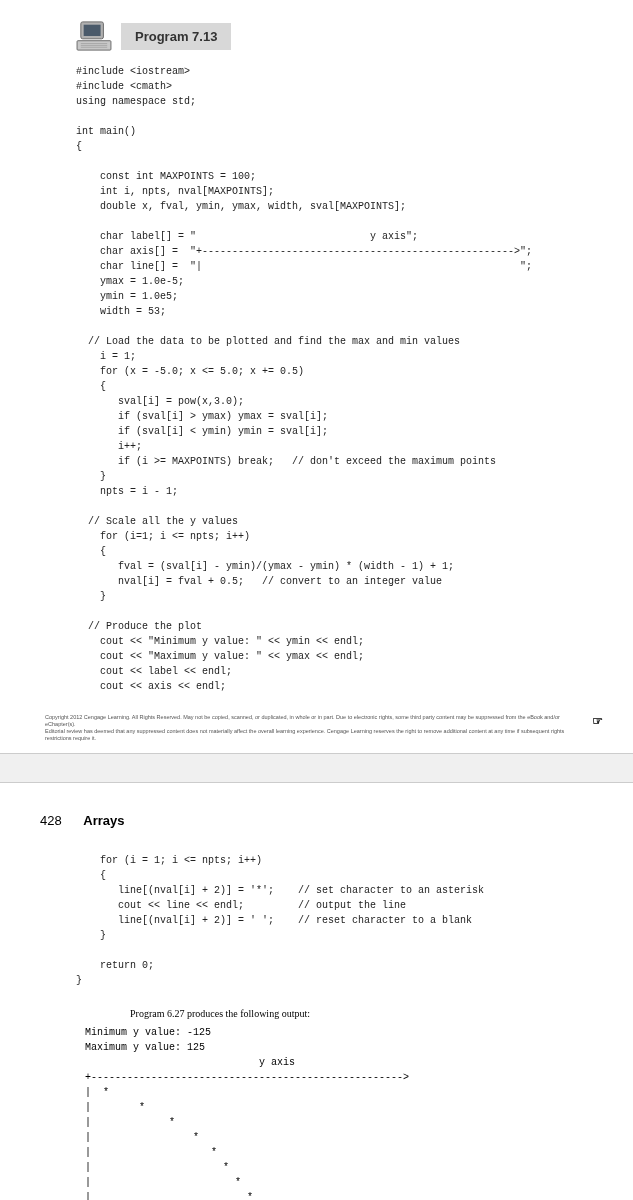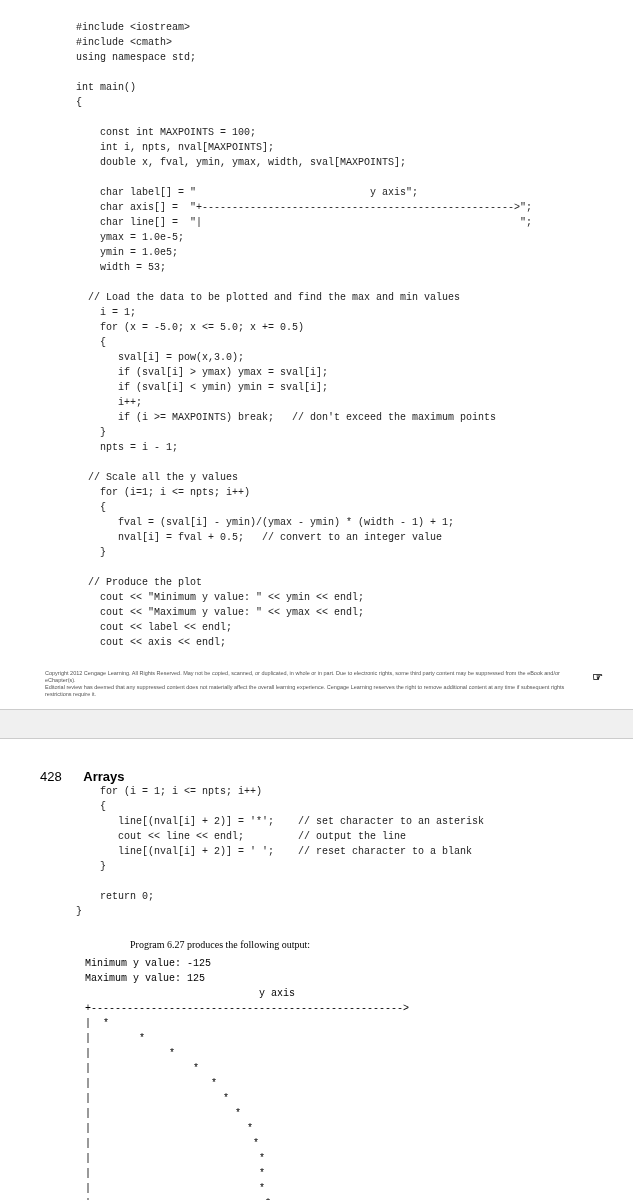--- a/index.html
+++ b/index.html
@@ -63,20 +63,21 @@
       background: #f0f0f0;
       border-top: 1px solid #ccc;
       border-bottom: 1px solid #ccc;
     }
     .page2 {
       padding: 30px 30px 20px 30px;
     }
     .page-header {
       font-size: 13px;
       color: #000;
+      margin-bottom: 25px;
       margin-left: 10px;
     }
     .page-number {
       display: inline-block;
       margin-right: 18px;
     }
     .page-header-title {
       font-weight: bold;
     }
     .output-intro {
@@ -98,20 +99,33 @@
       right: 30px;
       bottom: 25px;
       font-size: 12px;
       font-weight: bold;
     }
   </style>
 </head>
 <body>
 
 <div class="page page1" style="position:relative;">
+  <div class="program-header">
+    <div class="computer-icon">
+      <svg viewBox="0 0 40 34">
+        <rect x="6" y="2" width="24" height="18" rx="2" fill="#b0b0b0" stroke="#666" stroke-width="1"></rect>
+        <rect x="9" y="5" width="18" height="12" fill="#4a5a6a"></rect>
+        <rect x="2" y="22" width="36" height="10" rx="1" fill="#c8c8c8" stroke="#666" stroke-width="1"></rect>
+        <line x1="6" y1="25" x2="34" y2="25" stroke="#888" stroke-width="0.5"></line>
+        <line x1="6" y1="27" x2="34" y2="27" stroke="#888" stroke-width="0.5"></line>
+        <line x1="6" y1="29" x2="34" y2="29" stroke="#888" stroke-width="0.5"></line>
+      </svg>
+    </div>
+    <div class="program-title-box">Program 7.13</div>
+  </div>
   <div class="code-block" id="code1">#include &lt;iostream&gt;
 #include &lt;cmath&gt;
 using namespace std;
 
 int main()
 {
 
     const int MAXPOINTS = 100;
     int i, npts, nval[MAXPOINTS];
     double x, fval, ymin, ymax, width, sval[MAXPOINTS];

